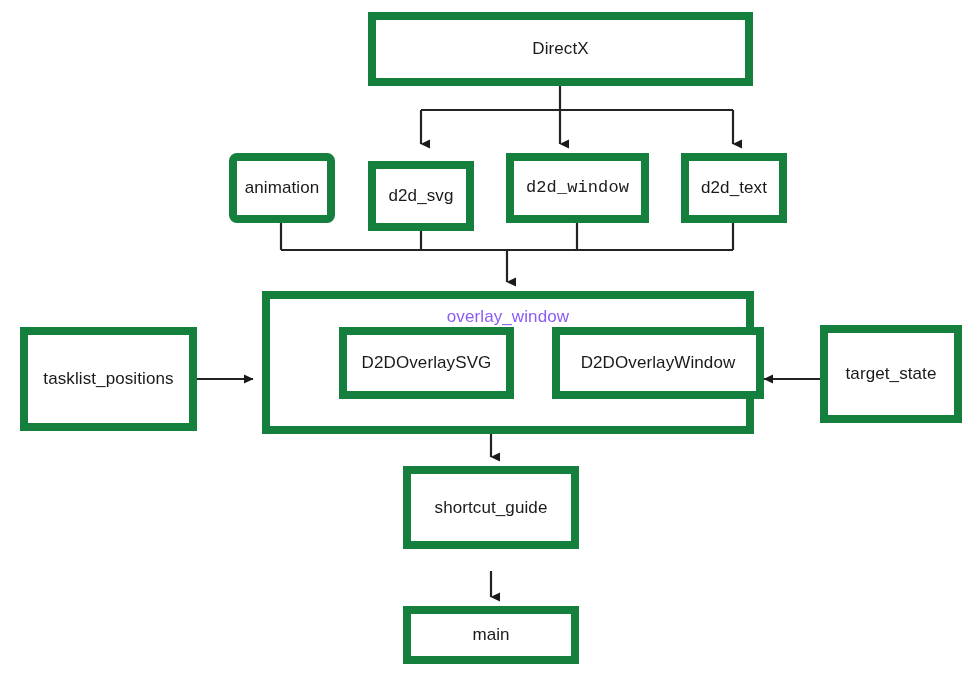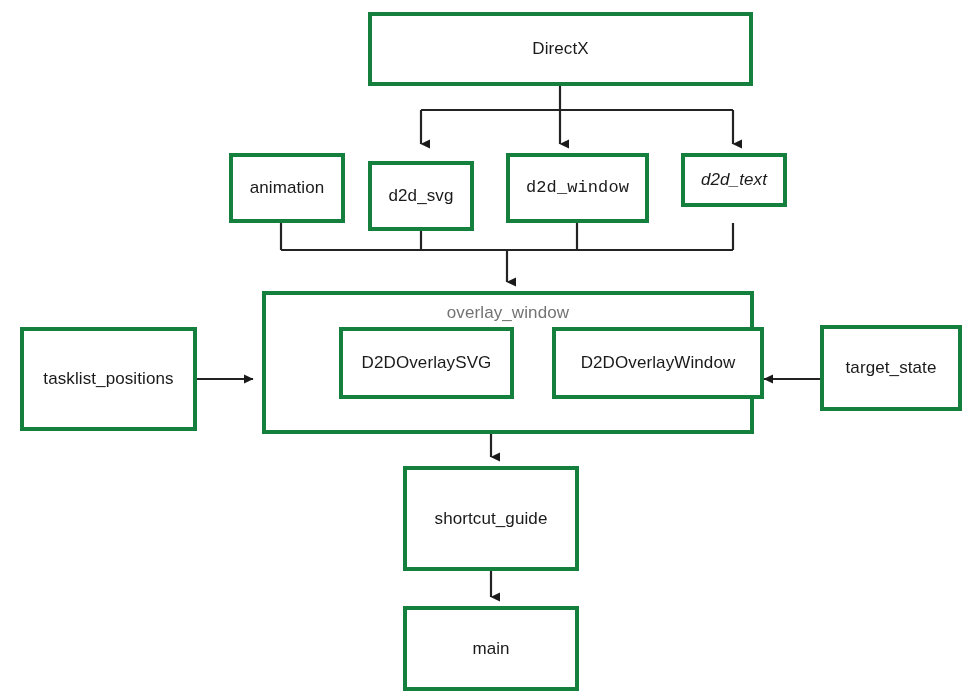--- a/index.html
+++ b/index.html
@@ -23,21 +23,21 @@
     position: absolute;
     left: 0;
     top: 0;
     width: 975px;
     height: 692px;
     pointer-events: none;
   }
   .node {
     position: absolute;
     box-sizing: border-box;
-    border: 4px solid #15803d;
+    border: 8px solid #15803d;
     background: #ffffff;
     display: flex;
     align-items: center;
     justify-content: center;
     color: #1a1a1a;
     font-size: 17px;
     line-height: 1.15;
     letter-spacing: 0.1px;
     text-align: center;
     white-space: nowrap;
@@ -45,41 +45,41 @@
   .node.group {
     display: block;
   }
   .group-title {
     position: absolute;
     top: 8px;
     left: 0;
     right: 0;
     text-align: center;
     font-size: 17px;
-    color: #737373;
+    color: #8b5cf6;
     white-space: nowrap;
   }
   .node-label {
     display: block;
     pointer-events: none;
   }
 
   
   #node-directx        { left: 368px; top: 12px;  width: 385px; height: 74px; }
-  #node-animation      { left: 229px; top: 153px; width: 116px; height: 70px; }
+  #node-animation      { left: 229px; top: 153px; width: 106px; height: 70px; border-radius: 8px; }
   #node-d2d-svg        { left: 368px; top: 161px; width: 106px; height: 70px; }
   #node-d2d-window     { left: 506px; top: 153px; width: 143px; height: 70px; font-family: Liberation Mono, monospace; }
-  #node-d2d-text       { left: 681px; top: 153px; width: 106px; height: 54px; font-style: italic; }
+  #node-d2d-text       { left: 681px; top: 153px; width: 106px; height: 70px; }
   #node-overlay-window { left: 262px; top: 291px; width: 492px; height: 143px; }
   #node-d2doverlaysvg  { left: 299px; top: 327px; width: 175px; height: 72px; margin-left: 40px; }
   #node-d2doverlaywin  { left: 507px; top: 327px; width: 212px; height: 72px; margin-left: 45px; }
   #node-tasklist       { left: 20px;  top: 327px; width: 177px; height: 104px; align-items: center; }
-  #node-target-state   { left: 820px; top: 325px; width: 142px; height: 86px; }
-  #node-shortcut-guide { left: 403px; top: 466px; width: 176px; height: 105px; }
-  #node-main           { left: 403px; top: 606px; width: 176px; height: 85px; }
+  #node-target-state   { left: 820px; top: 325px; width: 142px; height: 98px; }
+  #node-shortcut-guide { left: 403px; top: 466px; width: 176px; height: 83px; }
+  #node-main           { left: 403px; top: 606px; width: 176px; height: 58px; }
 </style>
 </head>
 <body>
 
 <div id="diagram-canvas">
 
   <svg id="edge-layer" viewBox="0 0 975 692" width="975" height="692" xmlns="http://www.w3.org/2000/svg">
     <defs>
       <marker id="arrow-down" markerWidth="10" markerHeight="10" refX="5" refY="9" orient="auto" markerUnits="userSpaceOnUse">
         <path d="M0.5,0 L9.5,0 L5,9.5 Z" fill="#1a1a1a"></path>

